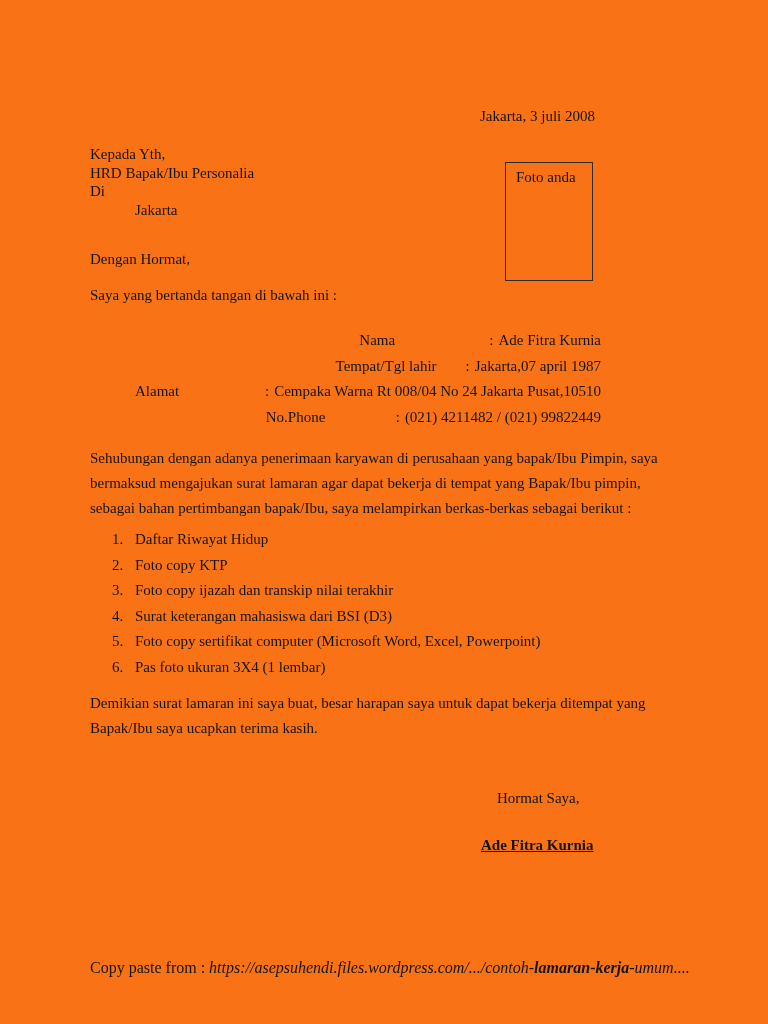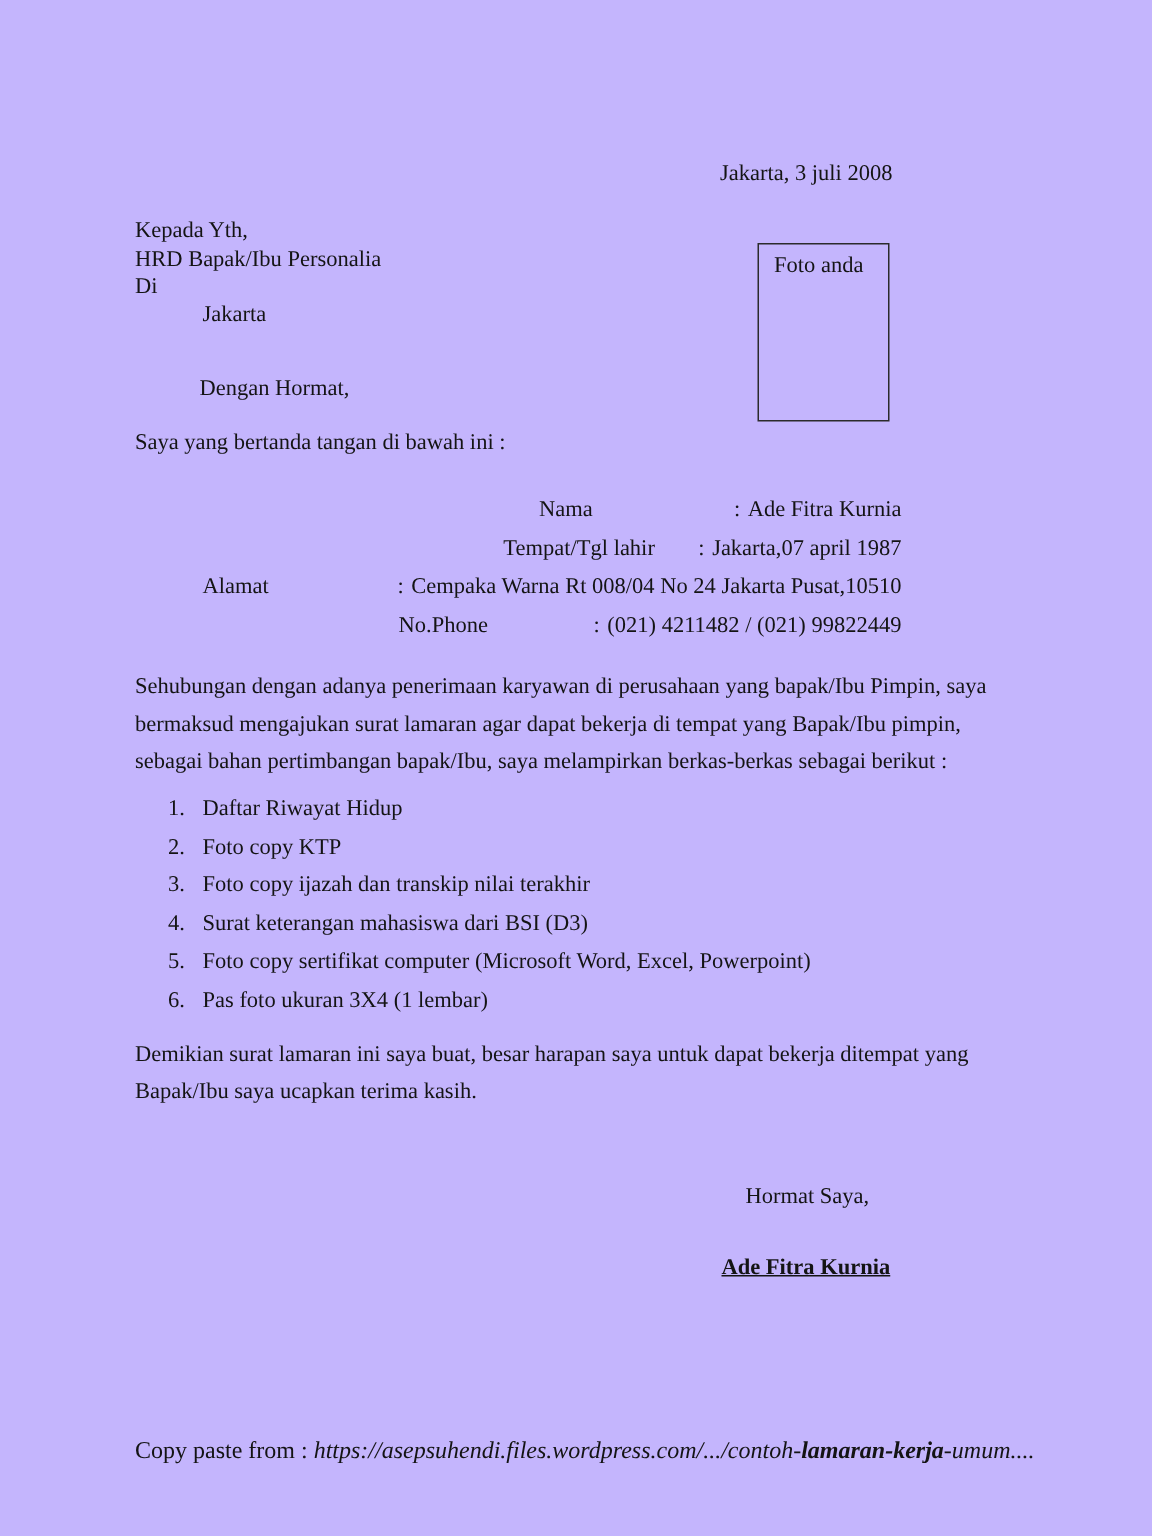--- a/index.html
+++ b/index.html
@@ -4,21 +4,21 @@
 <style>
   html, body {
     margin: 0;
     padding: 0;
     background: #ffffff;
   }
   .page {
     position: relative;
     width: 768px;
     height: 1024px;
-    background: #c4b5fd;
+    background: #f97316;
     font-family: "Liberation Serif", serif;
     color: #141414;
     font-size: 15px;
     overflow: hidden;
   }
   .abs { position: absolute; }
 
   .date-line {
     left: 480px;
     top: 108px;
@@ -37,21 +37,21 @@
   .photo-box {
     left: 505px;
     top: 162px;
     width: 88px;
     height: 119px;
     border: 1px solid #2b2b2b;
     box-sizing: border-box;
     padding: 6px 0 0 10px;
   }
 
-  .salutation { left: 90px; top: 251px; margin-left: 43px; }
+  .salutation { left: 90px; top: 251px; }
   .intro-line { left: 90px; top: 287px; }
 
   .personal-data {
     left: 135px;
     top: 328px;
     line-height: 25.6px;
   }
   .data-row { display: flex; justify-content: flex-end; }
   .data-label {
     width: 130px;

